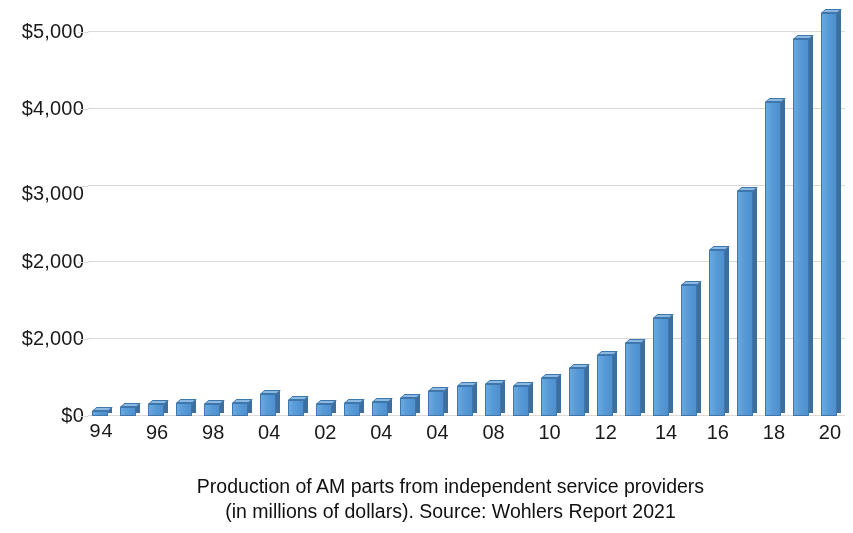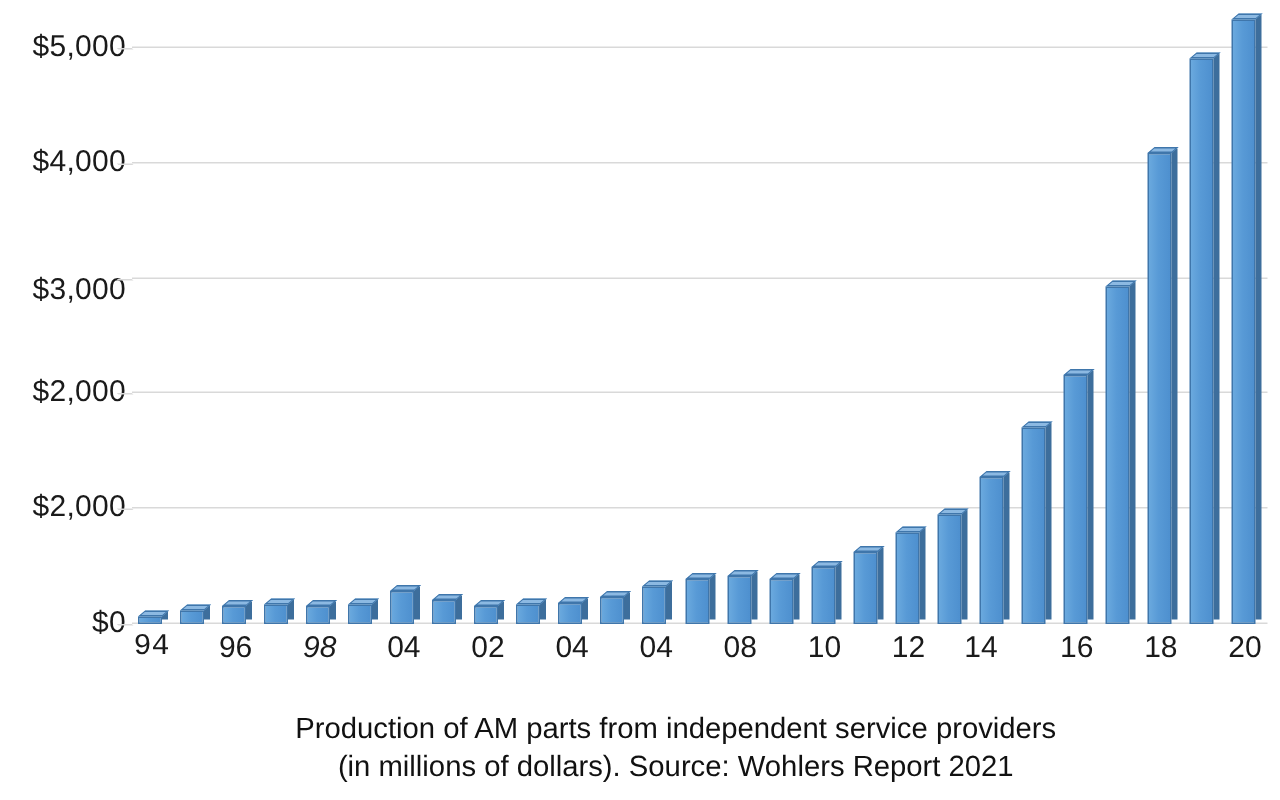--- a/index.html
+++ b/index.html
@@ -300,29 +300,29 @@
           <div class="bar-face" style="height: 403.2px;"></div>
           <div class="bar-side" style="left: 16px; height: 403.2px;"></div>
           <div class="bar-top" style="left: 0px; width: 16px; bottom: 403.2px;"></div>
         </div>
       </div>
   </div>
 
   <div id="x-axis">
       <div class="xtick" style="left: 13.0185px; font-family: Liberation Mono, monospace;">94</div>
       <div class="xtick" style="left: 69.0926px;">96</div>
-      <div class="xtick" style="left: 125.167px; font-style: italic;">98</div>
+      <div class="xtick" style="left: 125.167px;">98</div>
       <div class="xtick" style="left: 181.241px;">04</div>
       <div class="xtick" style="left: 237.315px;">02</div>
       <div class="xtick" style="left: 293.389px;">04</div>
       <div class="xtick" style="left: 349.463px;">04</div>
       <div class="xtick" style="left: 405.537px;">08</div>
       <div class="xtick" style="left: 461.611px; text-align: right;">10</div>
       <div class="xtick" style="left: 517.685px;">12</div>
-      <div class="xtick" style="left: 566px;">14</div>
+      <div class="xtick" style="left: 578px;">14</div>
       <div class="xtick" style="left: 629.833px;">16</div>
       <div class="xtick" style="left: 685.907px;">18</div>
       <div class="xtick" style="left: 741.981px;">20</div>
     </div>
 
   <div id="caption">
     <div>Production of AM parts from independent service providers</div>
     <div>(in millions of dollars). Source: Wohlers Report 2021</div>
   </div>
 

